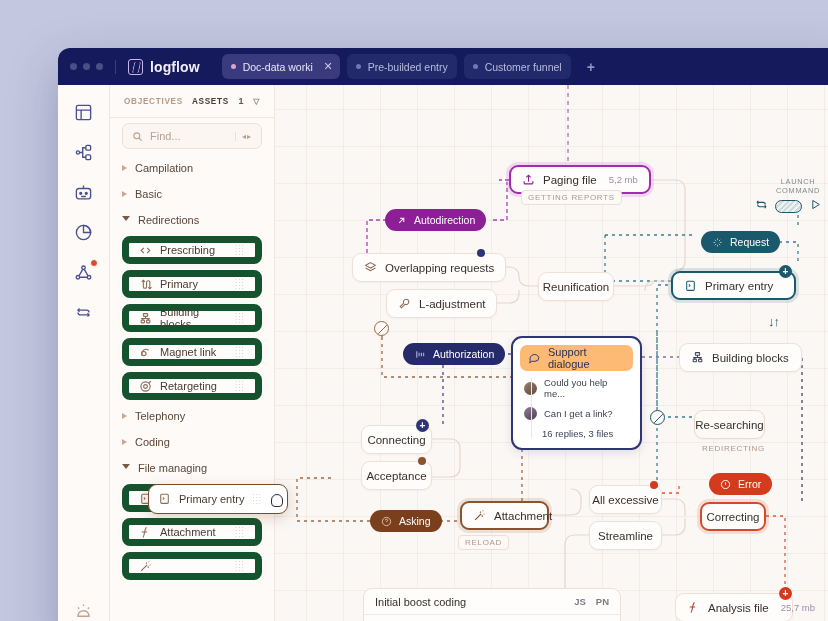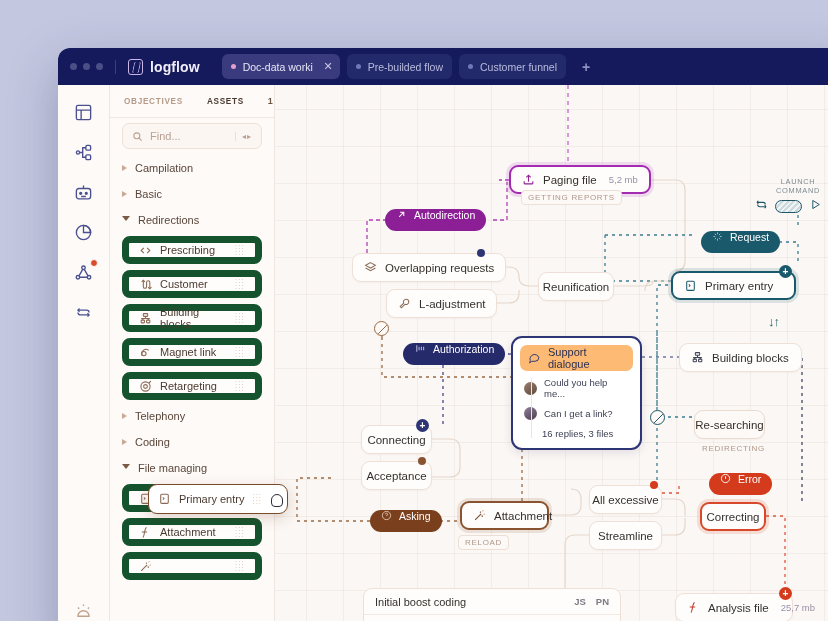--- a/index.html
+++ b/index.html
@@ -70,21 +70,21 @@
     background:#d84c2e; border:1.4px solid #fdfaf8;
   }
   .rail-bottom { position:absolute; bottom:8px; }
 
   
   .panel {
     width:165px; flex:0 0 165px; background:#fdfaf8; border-right:1px solid #efe6e0;
     display:flex; flex-direction:column; position:relative;
   }
   .panel-head {
-    height:28px; display:flex; align-items:center; gap:24px;
+    height:28px; display:flex; align-items:center; gap:9px;
     padding:16px 14px; border-bottom:1px solid #f0e7e1;
     font-size:8.2px; letter-spacing:.7px; font-weight:700;
   }
   .ph-objectives{ color:#b69a88; }
   .ph-assets{ color:#4a3a30; }
   .ph-count{ margin-left:auto; color:#6a5547; font-size:9px; font-weight:600;}
   .ph-caret{ color:#9c7f6c; font-size:8px; }
   .search {
     margin:5px 12px 6px; height:26px; border:1px solid #ecdfd6; border-radius:7px;
     background:#fbf6f2; display:flex; align-items:center; gap:7px; padding:0 9px;
@@ -132,21 +132,21 @@
 
   .node { position:absolute; display:flex; align-items:center; gap:8px;
     background:#fffdfc; border:1px solid #eee0d6; border-radius:9px;
     padding:0 11px; height:29px; font-size:11.5px; color:#35302c; white-space:nowrap;
     box-shadow:0 1px 2px rgba(120,90,70,.05); }
   .node .nico{ display:flex; }
   .node .nsize{ color:#9a8fa8; font-size:9.5px; margin-left:4px;}
 
   .node.plain { justify-content:center; }
 
-  .pill { position:absolute; display:flex; gap:7px;
+  .pill { position:absolute; display:flex; align-items:center; gap:7px;
     height:22px; padding:0 11px; border-radius:11px; font-size:10.5px;
     color:#fff; white-space:nowrap; }
   .pill .pico{ display:flex; }
 
   .tag { position:absolute; font-size:8px; letter-spacing:.7px; color:#b0978a;
     border:1px solid #eddfd6; background:#fdf9f6; border-radius:4px; padding:2px 6px;
     white-space:nowrap; }
 
   .port { position:absolute; width:13px; height:13px; border-radius:50%;
     display:flex; align-items:center; justify-content:center;
@@ -208,21 +208,21 @@
         <div class="brand-name">logflow</div>
       </div>
       <div class="tabs">
         <div class="tab active">
           <span class="tdot"></span>
           <span class="tlabel">Doc-data worki</span>
           <span class="tclose">✕</span>
         </div>
         <div class="tab">
           <span class="tdot"></span>
-          <span class="tlabel">Pre-builded flow</span>
+          <span class="tlabel">Pre-builded entry</span>
         </div>
         <div class="tab">
           <span class="tdot"></span>
           <span class="tlabel">Customer funnel</span>
         </div>
         <div class="tab-add">+</div>
       </div>
     </div>
 
     <div class="wbody">
@@ -323,21 +323,21 @@
               <i>:::</i>
             </span>
         </div>
         <div class="item">
           <span class="iico">
             <svg width="13" height="13" viewBox="0 0 24 24" fill="none" stroke="#8a6a55" stroke-width="2">
                 <path d="M8 4v12a3 3 0 0 0 6 0V8a3 3 0 0 1 6 0v12"></path>
                 <path d="m5 7 3-3 3 3M17 17l3 3 3-3"></path>
               </svg>
           </span>
-          <span class="ilabel">Customer</span>
+          <span class="ilabel">Primary</span>
           <span class="grip">
               <i>:::</i>
               <i>:::</i>
             </span>
         </div>
         <div class="item">
           <span class="iico">
             <svg width="13" height="13" viewBox="0 0 24 24" fill="none" stroke="#8a6a55" stroke-width="2">
                 <rect x="8" y="3" width="8" height="5" rx="1"></rect>
                 <path d="M4 12h16M12 8v4M7 12v3M17 12v3"></path>

